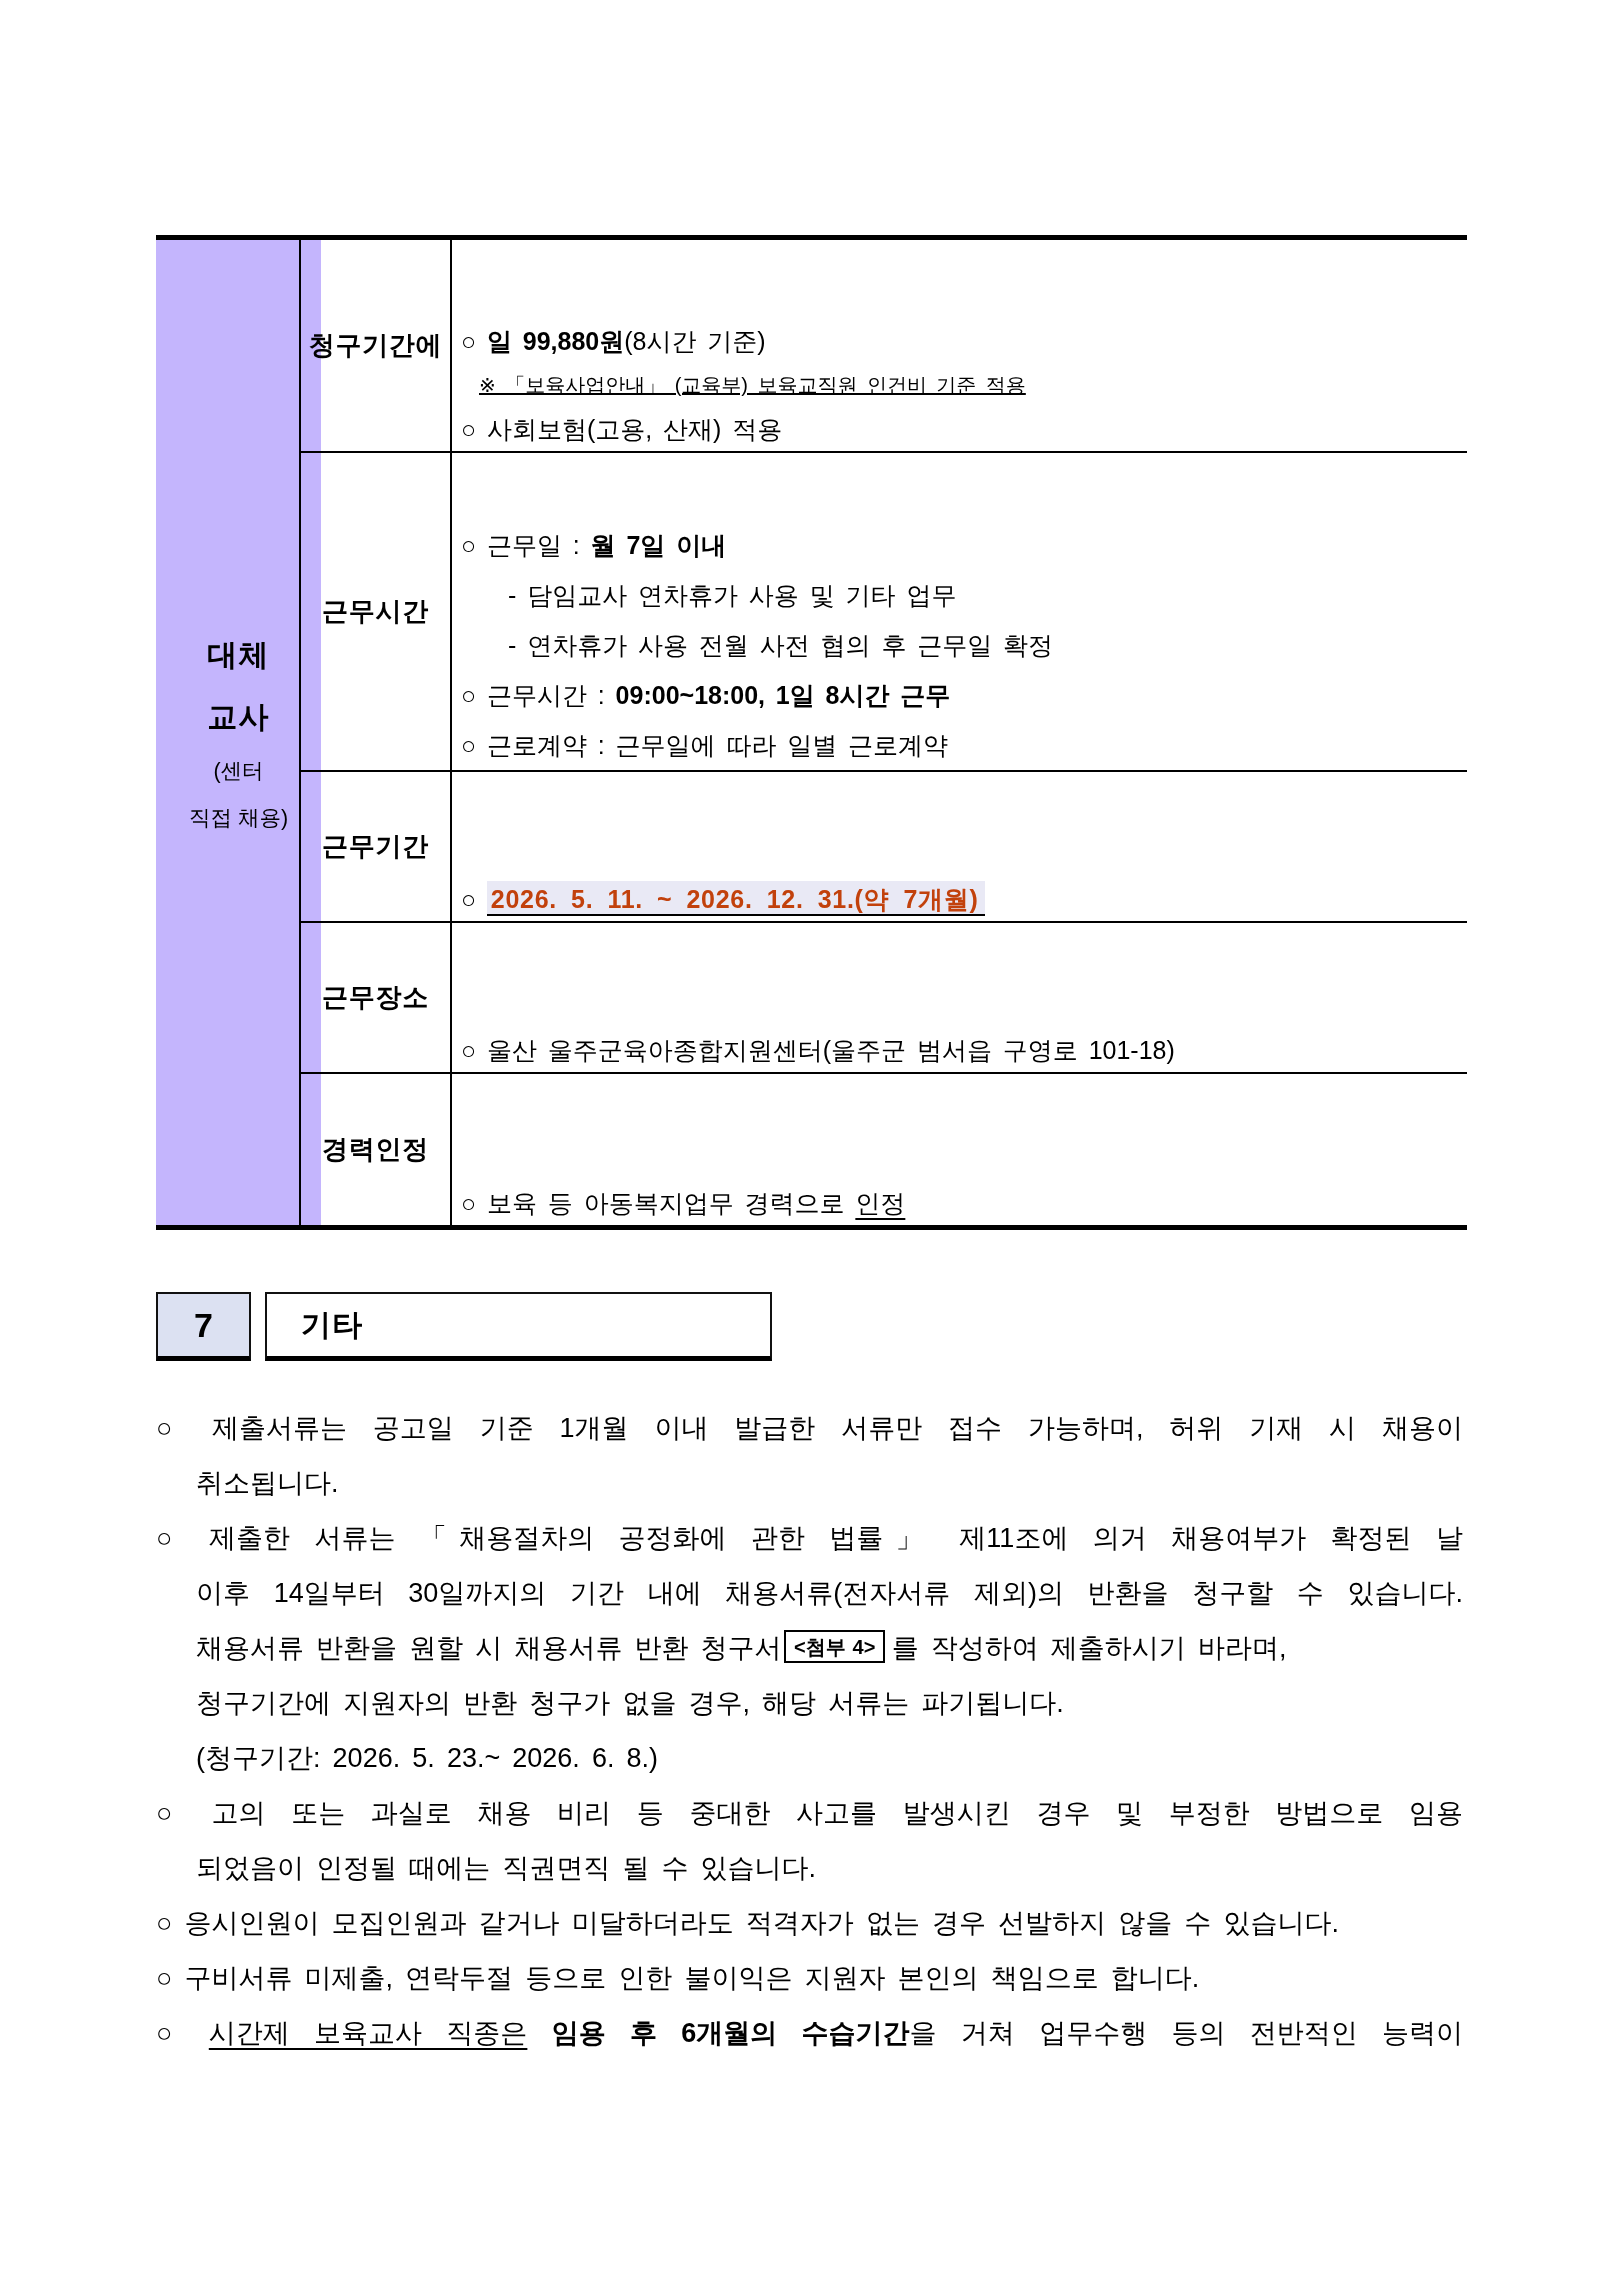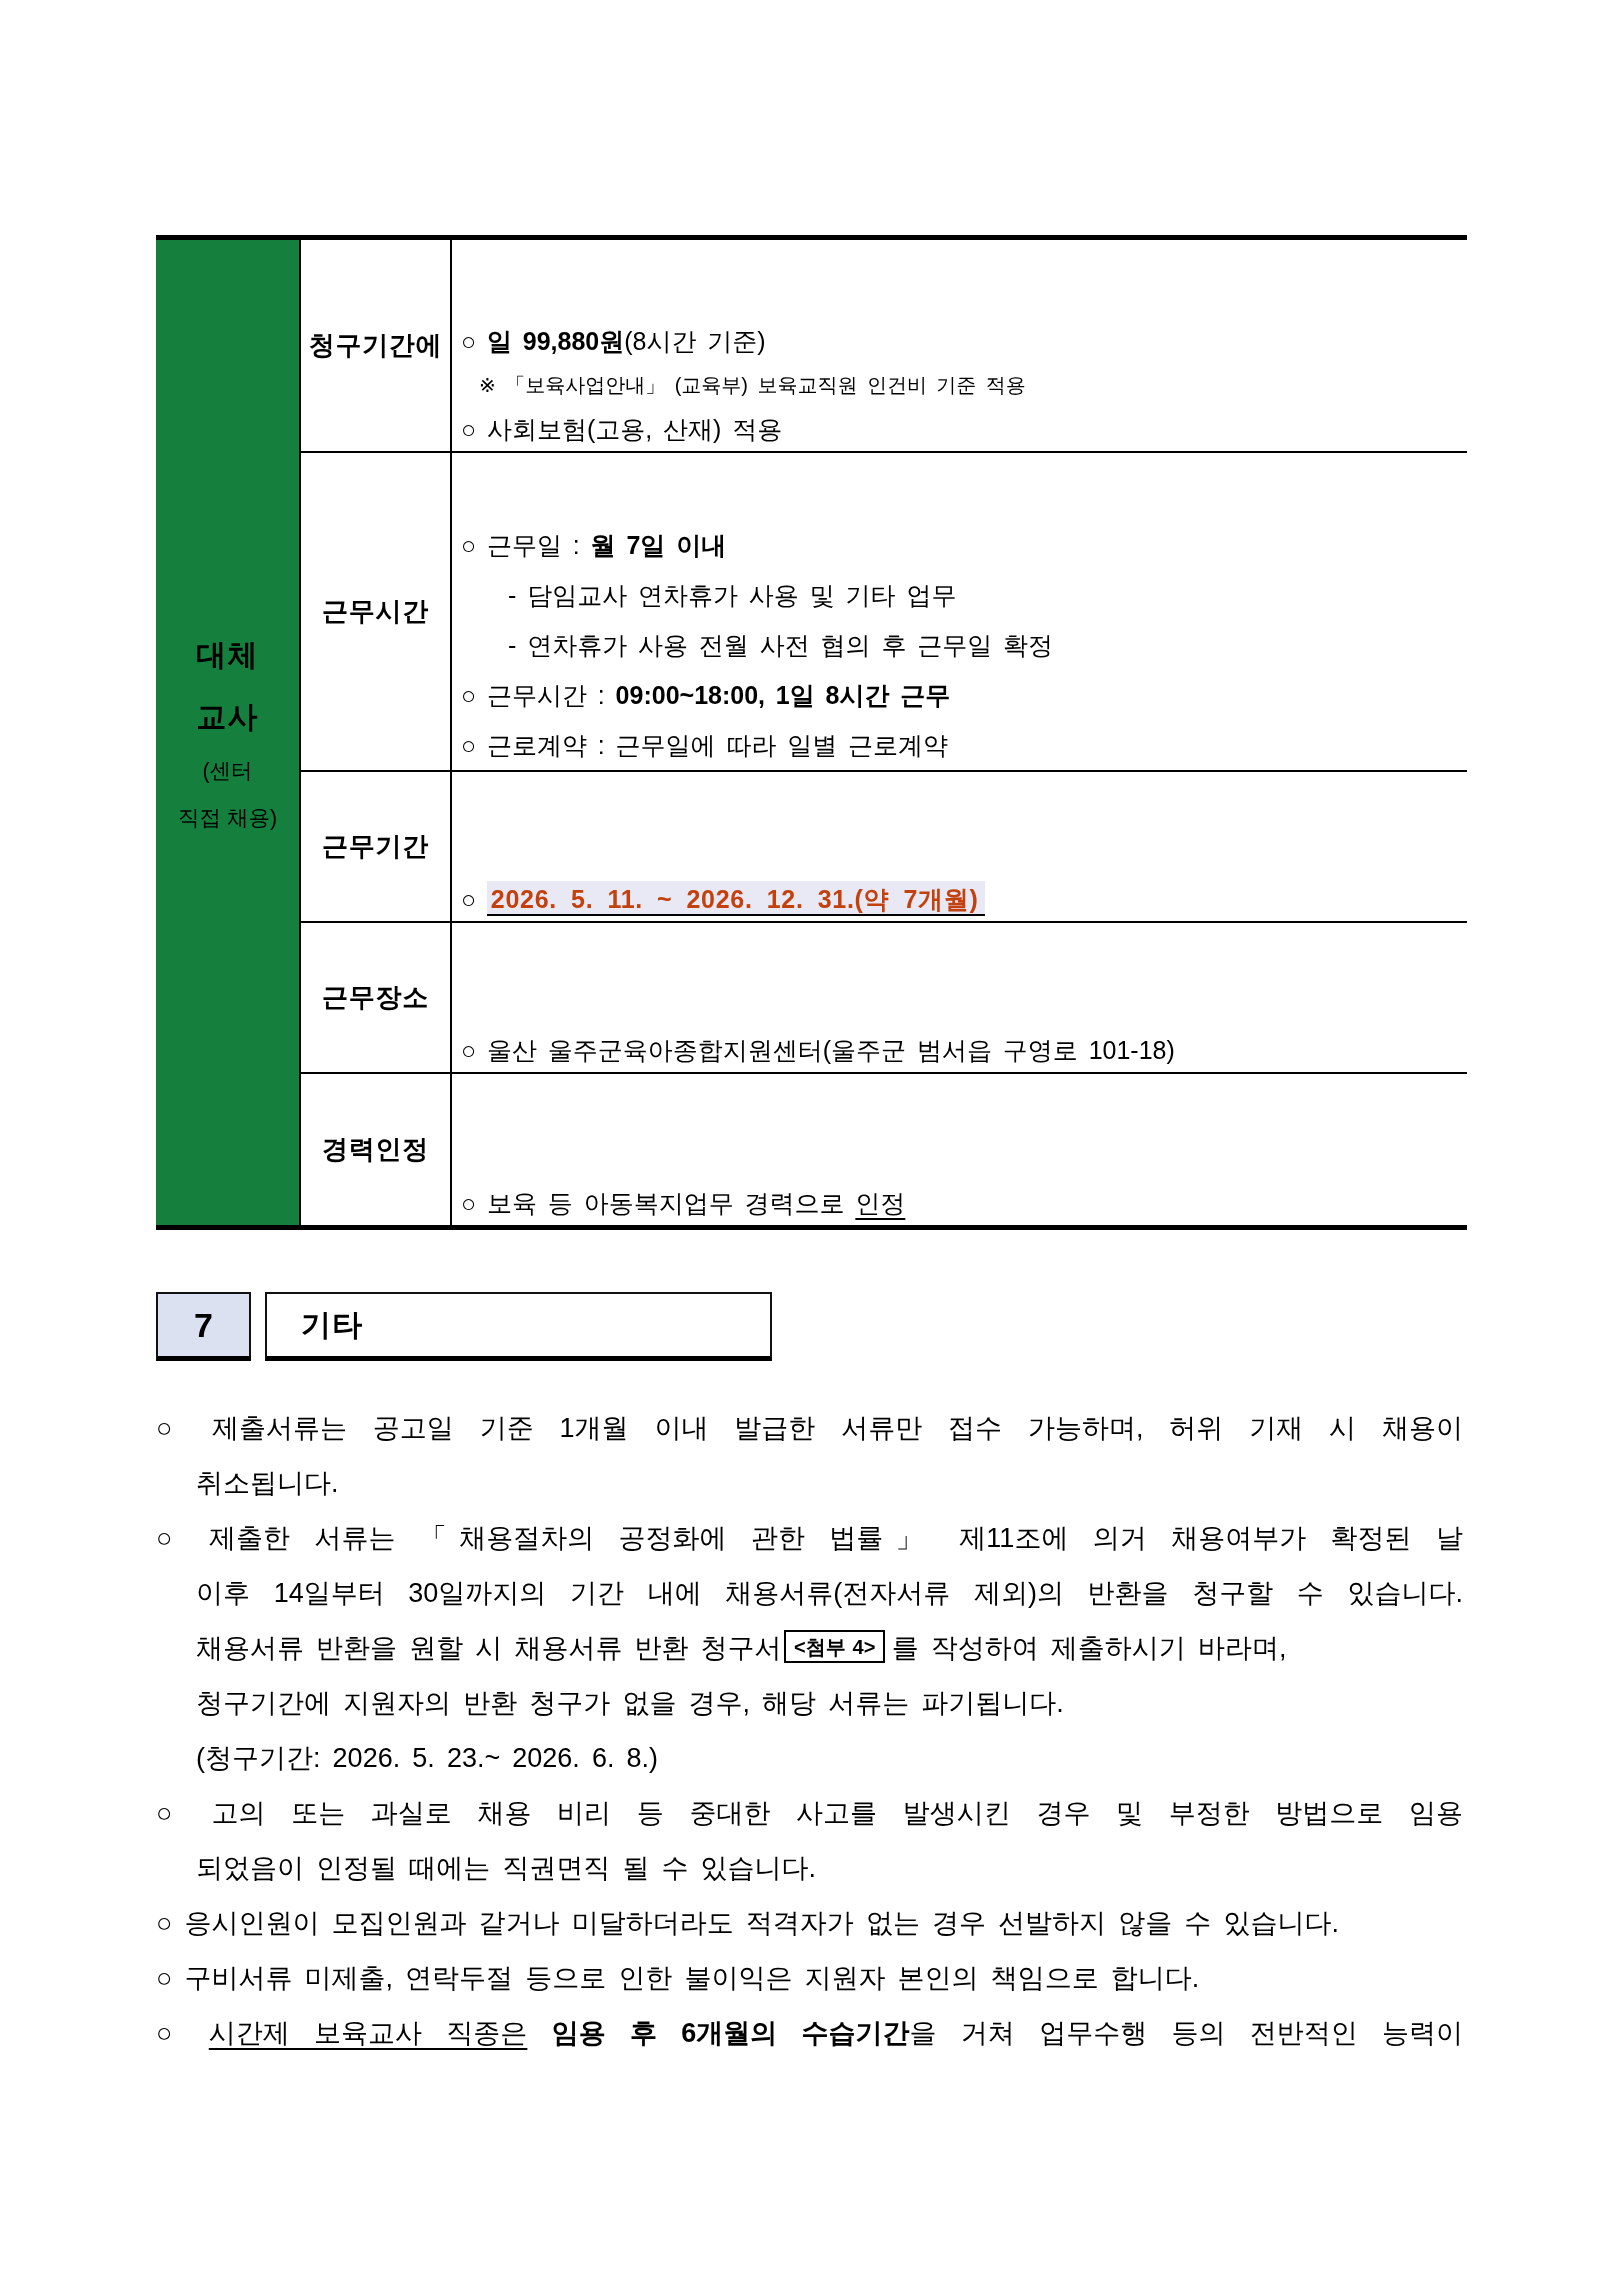--- a/index.html
+++ b/index.html
@@ -13,22 +13,22 @@
   }
 
   
   .jobtable{
     position:absolute;left:156px;top:235px;width:1311px;height:995px;
     border-top:5.2px solid #000;
     border-bottom:5.2px solid #000;
     box-sizing:border-box;
   }
   .gray-cell{
-    position:absolute;left:0;top:0;bottom:0;width:143px;
-    background:#15803d;
+    position:absolute;left:0;top:0;bottom:0;width:165px;
+    background:#c4b5fd;
     display:flex;flex-direction:column;justify-content:center;align-items:center;
     text-align:center;
   }
   .g-title{font-size:30px;font-weight:bold;line-height:62px;letter-spacing:1.3px;}
   .g-sub{font-size:21.5px;line-height:47px;}
   .rows{
     position:absolute;left:143px;top:0;right:0;bottom:0;
     border-left:2px solid #000;
     display:flex;flex-direction:column;
   }
@@ -45,21 +45,21 @@
   }
   .content-cell{
     flex:1;min-width:0;
     display:flex;flex-direction:column;justify-content:flex-end;
     padding-left:9px;box-sizing:border-box;
     font-size:25px;
     word-spacing:3.9px;
   }
   .c-line{line-height:44px;white-space:nowrap;}
   .row-worktime .c-line{line-height:50px;}
-  .c-line.small{font-size:20px;padding-left:18px;}
+  .c-line.small{font-size:20px;padding-left:18px;text-decoration:underline;}
   .c-line.ind{padding-left:47px;}
   .b{font-weight:bold;}
   .u{text-decoration:underline;text-decoration-thickness:2px;text-underline-offset:5.9px;}
   .date-link{
     background:#e9e9f5;
     color:#c2410c;
     font-weight:bold;
     border-bottom:2.6px solid #000;
     padding:3.9px 6.5px 1.3px 3.9px;
     letter-spacing:0.7px;

